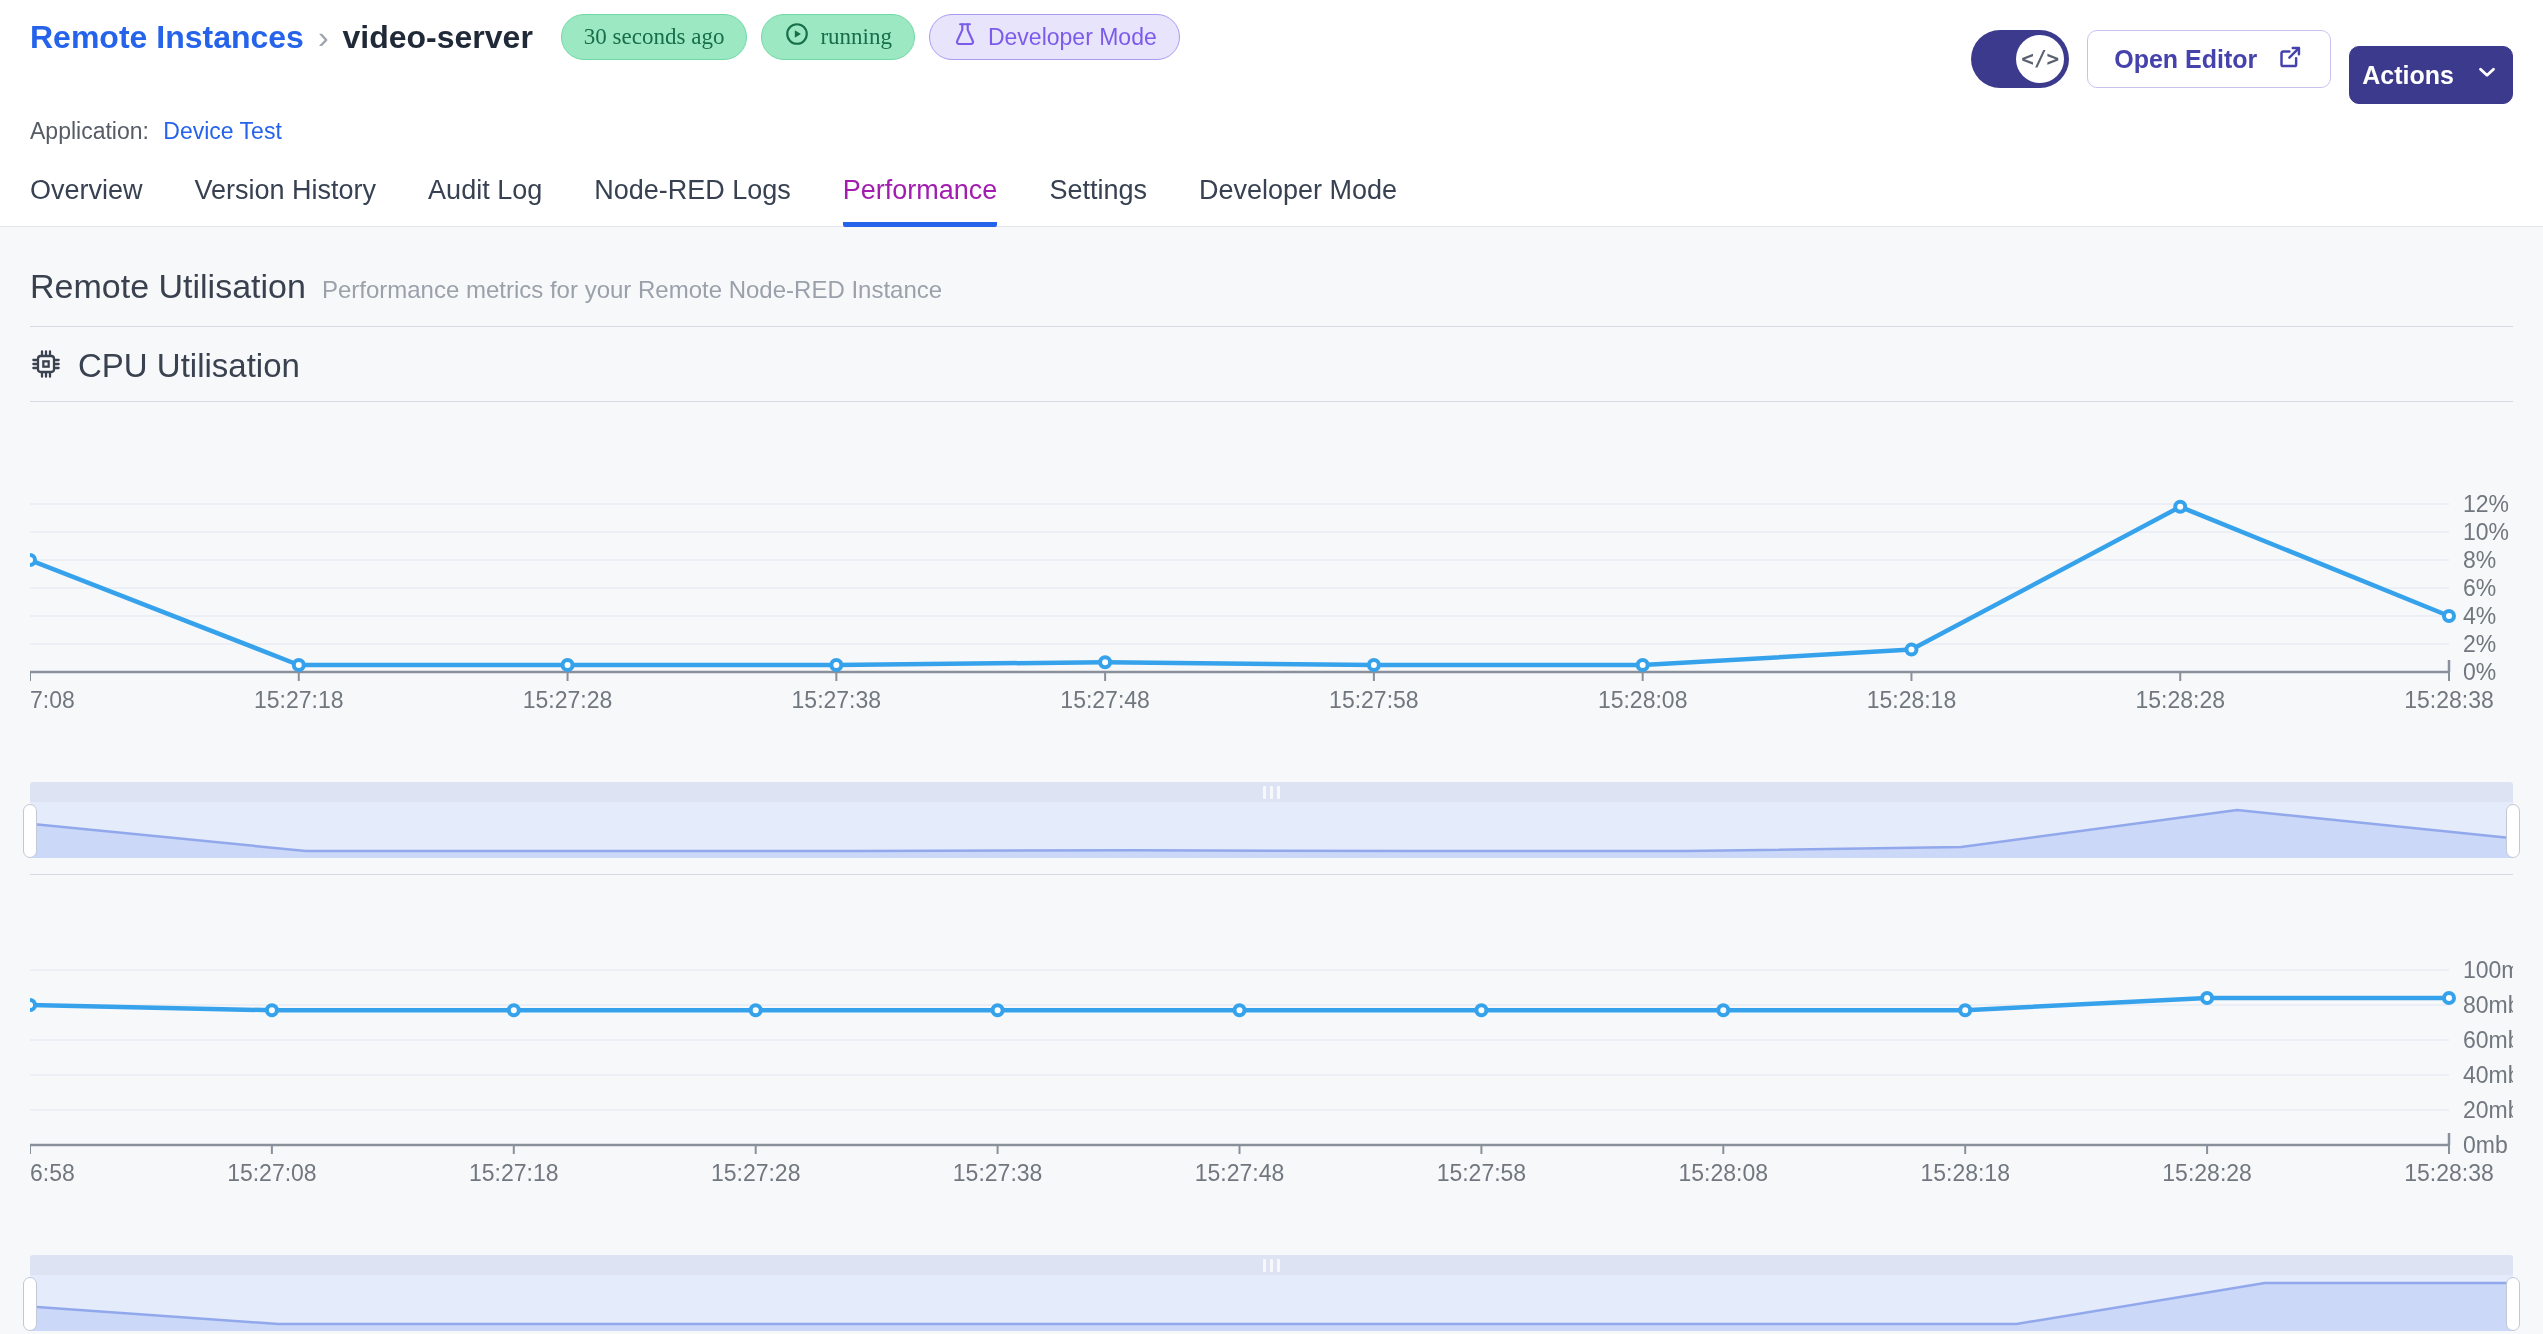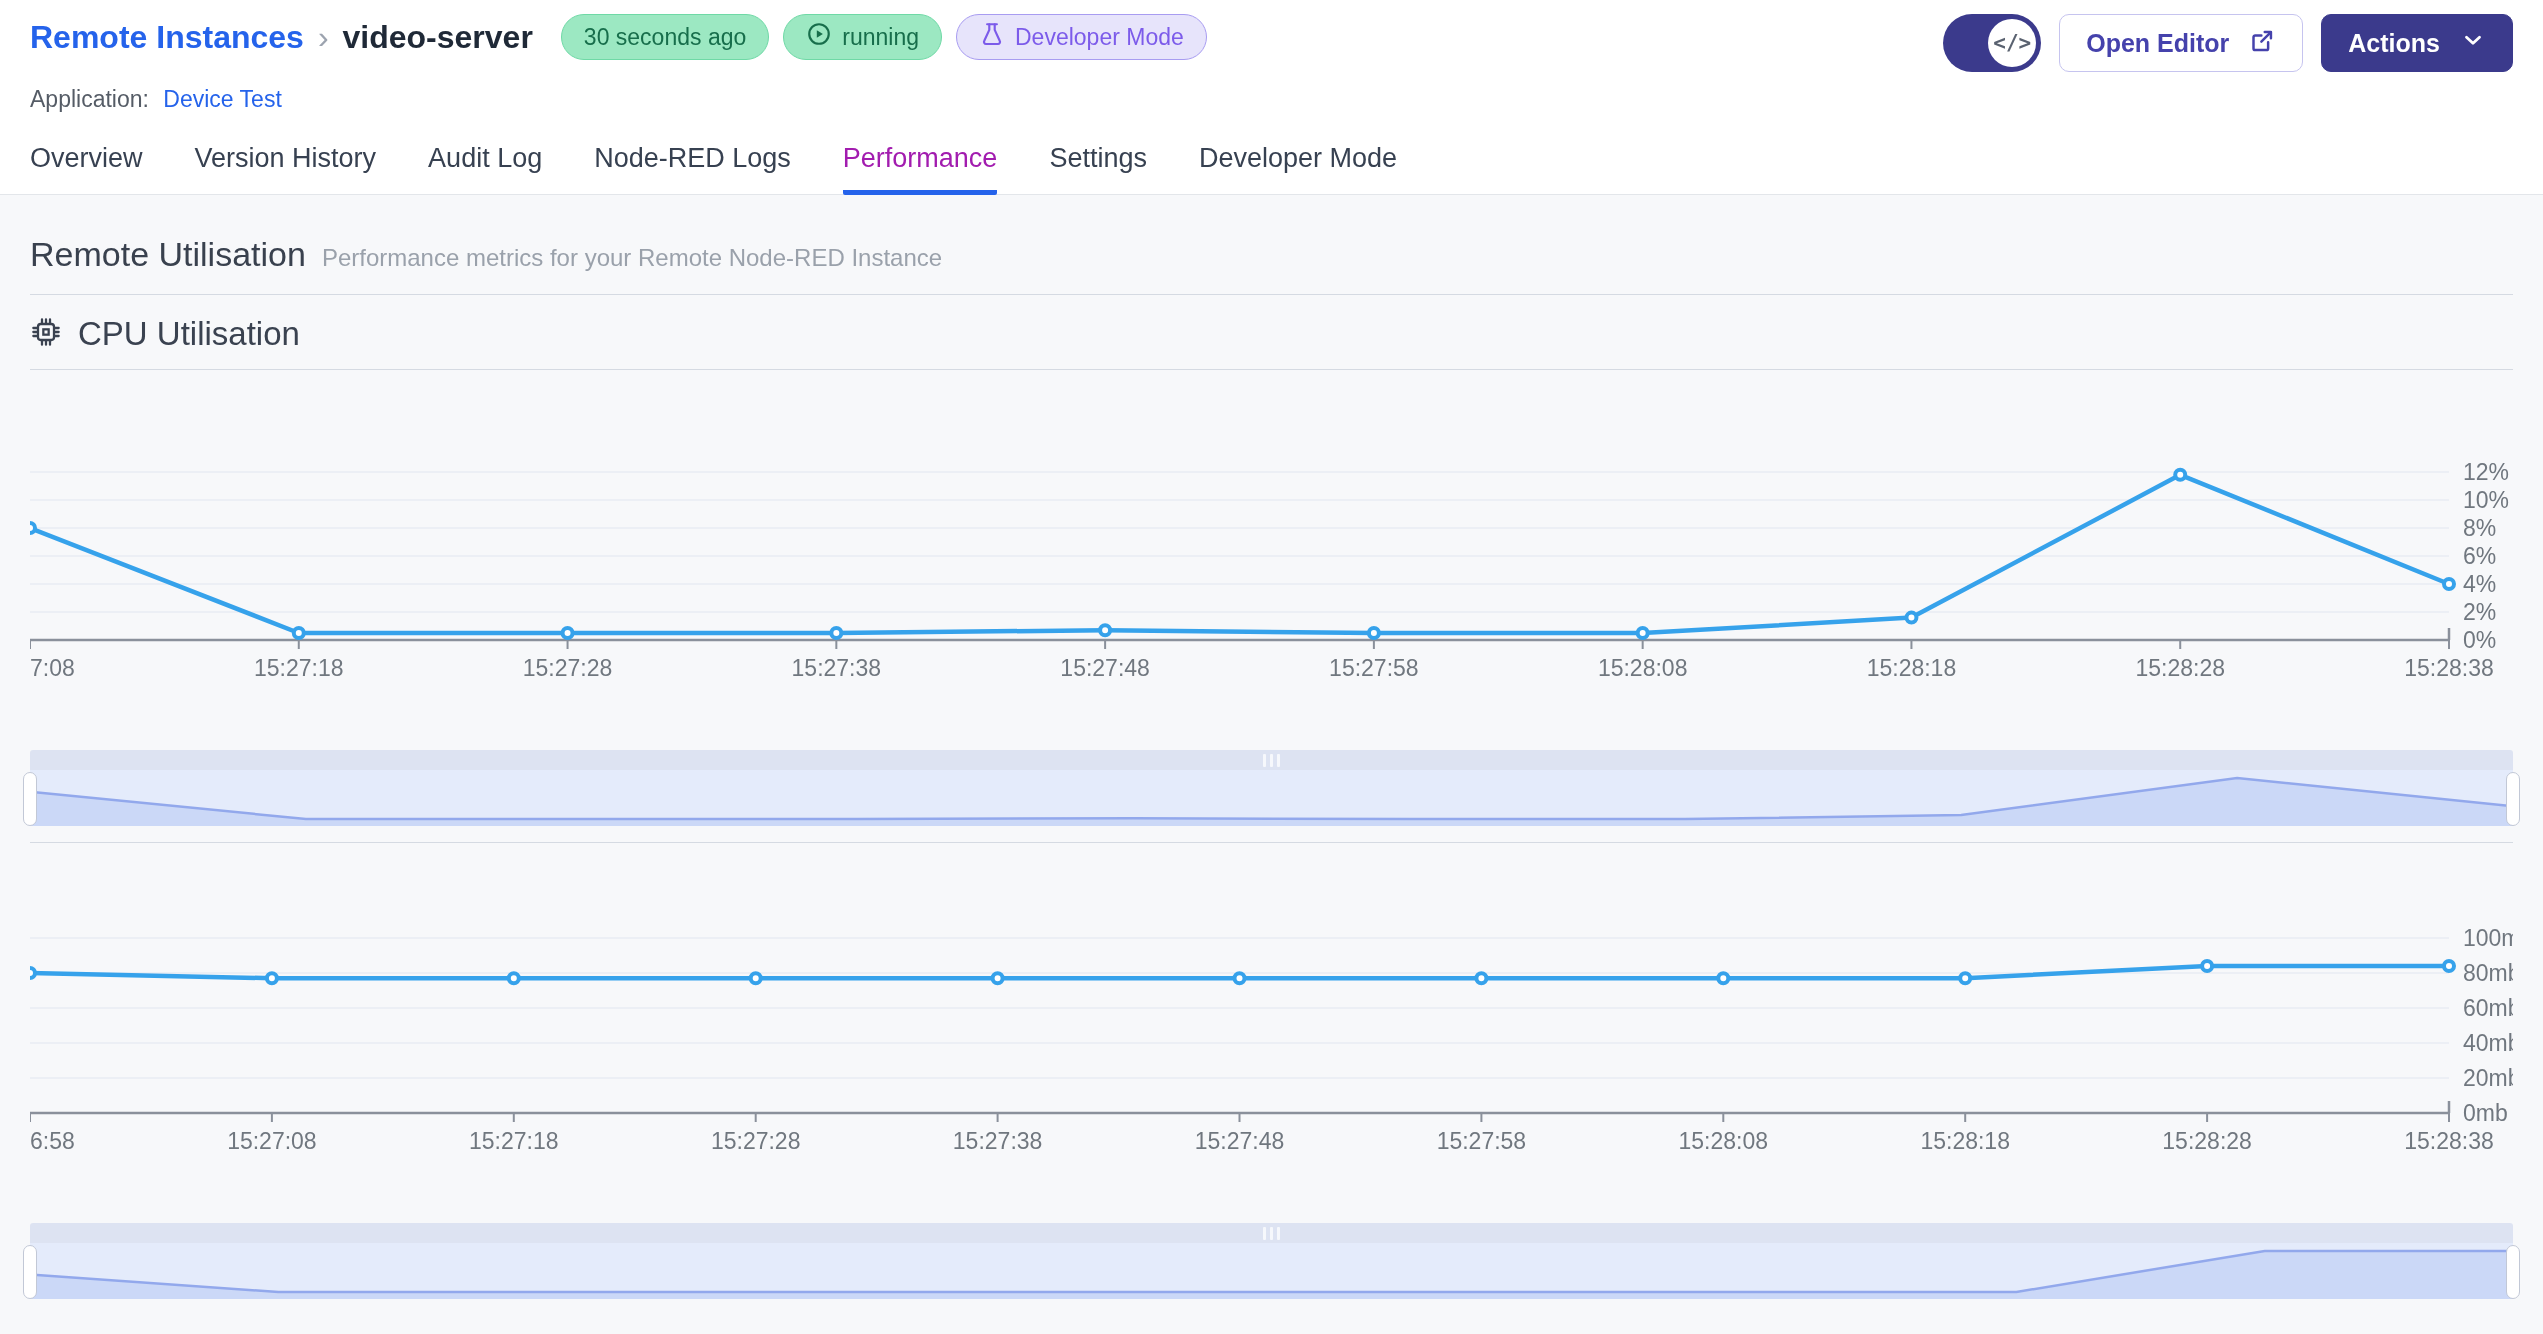--- a/index.html
+++ b/index.html
@@ -10,33 +10,33 @@
   header { background:#ffffff; padding:14px 30px 0 30px; }
   .header-row { display:flex; align-items:flex-start; justify-content:space-between; }
   .header-left { display:flex; align-items:center; gap:28px; }
   .breadcrumb { display:flex; align-items:center; gap:14px; font-size:32px; font-weight:700; }
   .breadcrumb a { color:#2563eb; text-decoration:none; cursor:pointer; }
   .crumb-sep { color:#9ca3af; font-weight:400; font-size:32px; }
   .crumb-current { color:#1f2937; }
   .badges { display:flex; align-items:center; gap:14px; }
   .badge { display:inline-flex; align-items:center; gap:10px; height:46px; padding:0 22px;
            border-radius:24px; font-size:23px; white-space:nowrap; }
-  .badge.green { background:#9ce8c2; border:1.5px solid #6fd9a6; color:#176e4b; }
+  .badge.green { background:#9ce8c2; border:1.5px solid #6fd9a6; color:#176e4b;font-family:Liberation Serif, serif; }
   .badge.purple { background:#e7e4fb; border:1.5px solid #a89cf1; color:#7c5bea; }
   .badge svg { flex:0 0 auto; }
 
   .header-actions { display:flex; align-items:center; gap:18px; }
   .toggle { width:98px; height:58px; border-radius:30px; background:#3b3a8c; position:relative; cursor:pointer; flex:0 0 auto; }
   .toggle-knob { position:absolute; right:5px; top:5px; width:48px; height:48px; border-radius:50%;
                  background:#ffffff; display:flex; align-items:center; justify-content:center;
                  font-family:"DejaVu Sans Mono", monospace; font-weight:700; font-size:21px; color:#5a6270; }
   .btn { display:inline-flex; align-items:center; gap:20px; height:58px; border-radius:10px;
          font-size:25px; font-weight:700; cursor:pointer; }
   .btn-outline { background:#ffffff; border:1.5px solid #c6c4ef; color:#4542ac; padding:0 26px; }
-  .btn-primary { background:#3b3a8c; border:1.5px solid #3b3a8c; color:#ffffff; padding:0 26px; }
+  .btn-primary { background:#3b3a8c; border:1.5px solid #3b3a8c; color:#ffffff; padding:0 12px;margin-top:32px; }
 
   .app-line { margin-top:14px; font-size:23px; color:#555c66; padding-bottom:6px; }
   .app-line a { color:#2563eb; text-decoration:none; margin-left:8px; cursor:pointer; }
 
   
   nav.tabs { background:#ffffff; display:flex; gap:52px; padding:0 30px; border-bottom:1px solid #e3e6ea; }
   .tab { font-size:27px; color:#374151; padding:24px 0 16px 0; border-bottom:5px solid transparent;
          margin-bottom:-1px; cursor:pointer; white-space:nowrap; }
   .tab.active { color:#a21caf; border-bottom-color:#2563eb; border-radius:2px; }
 

